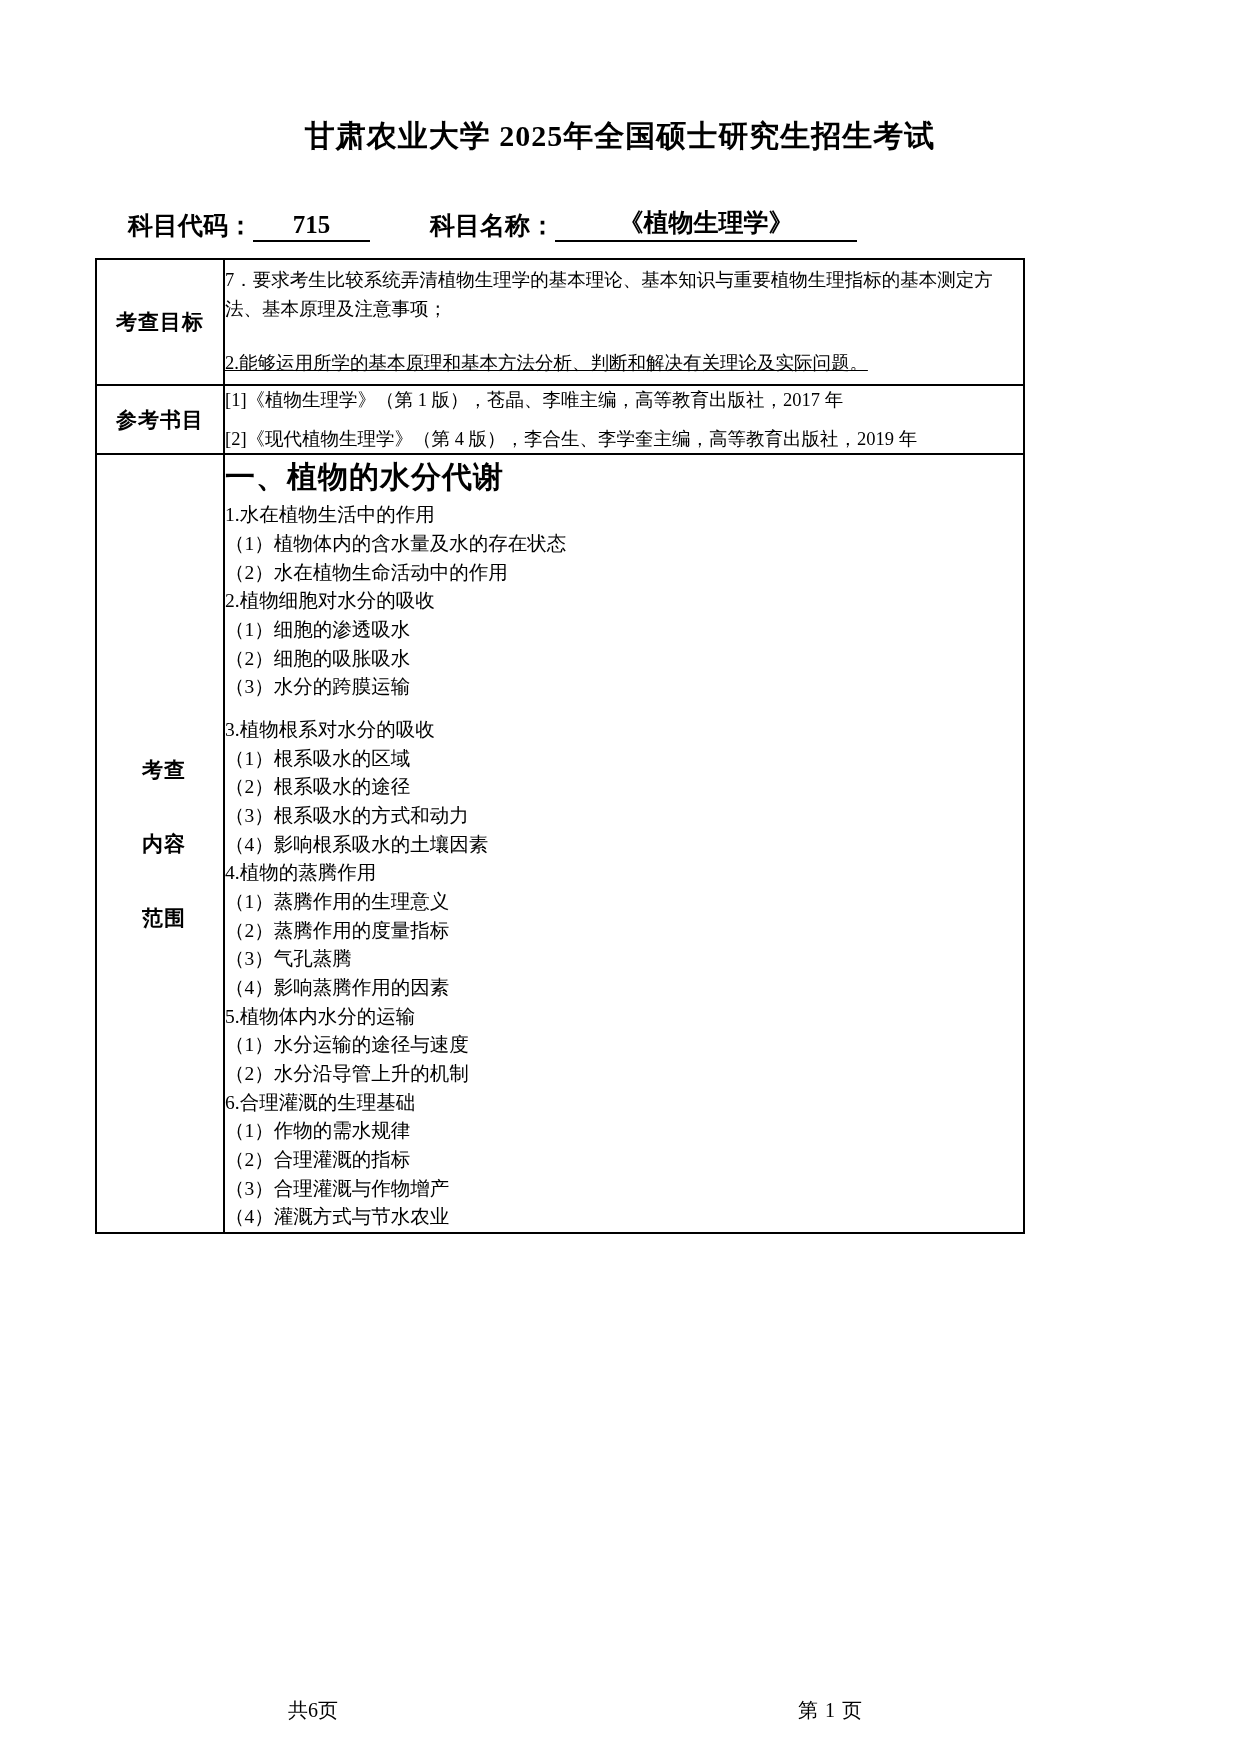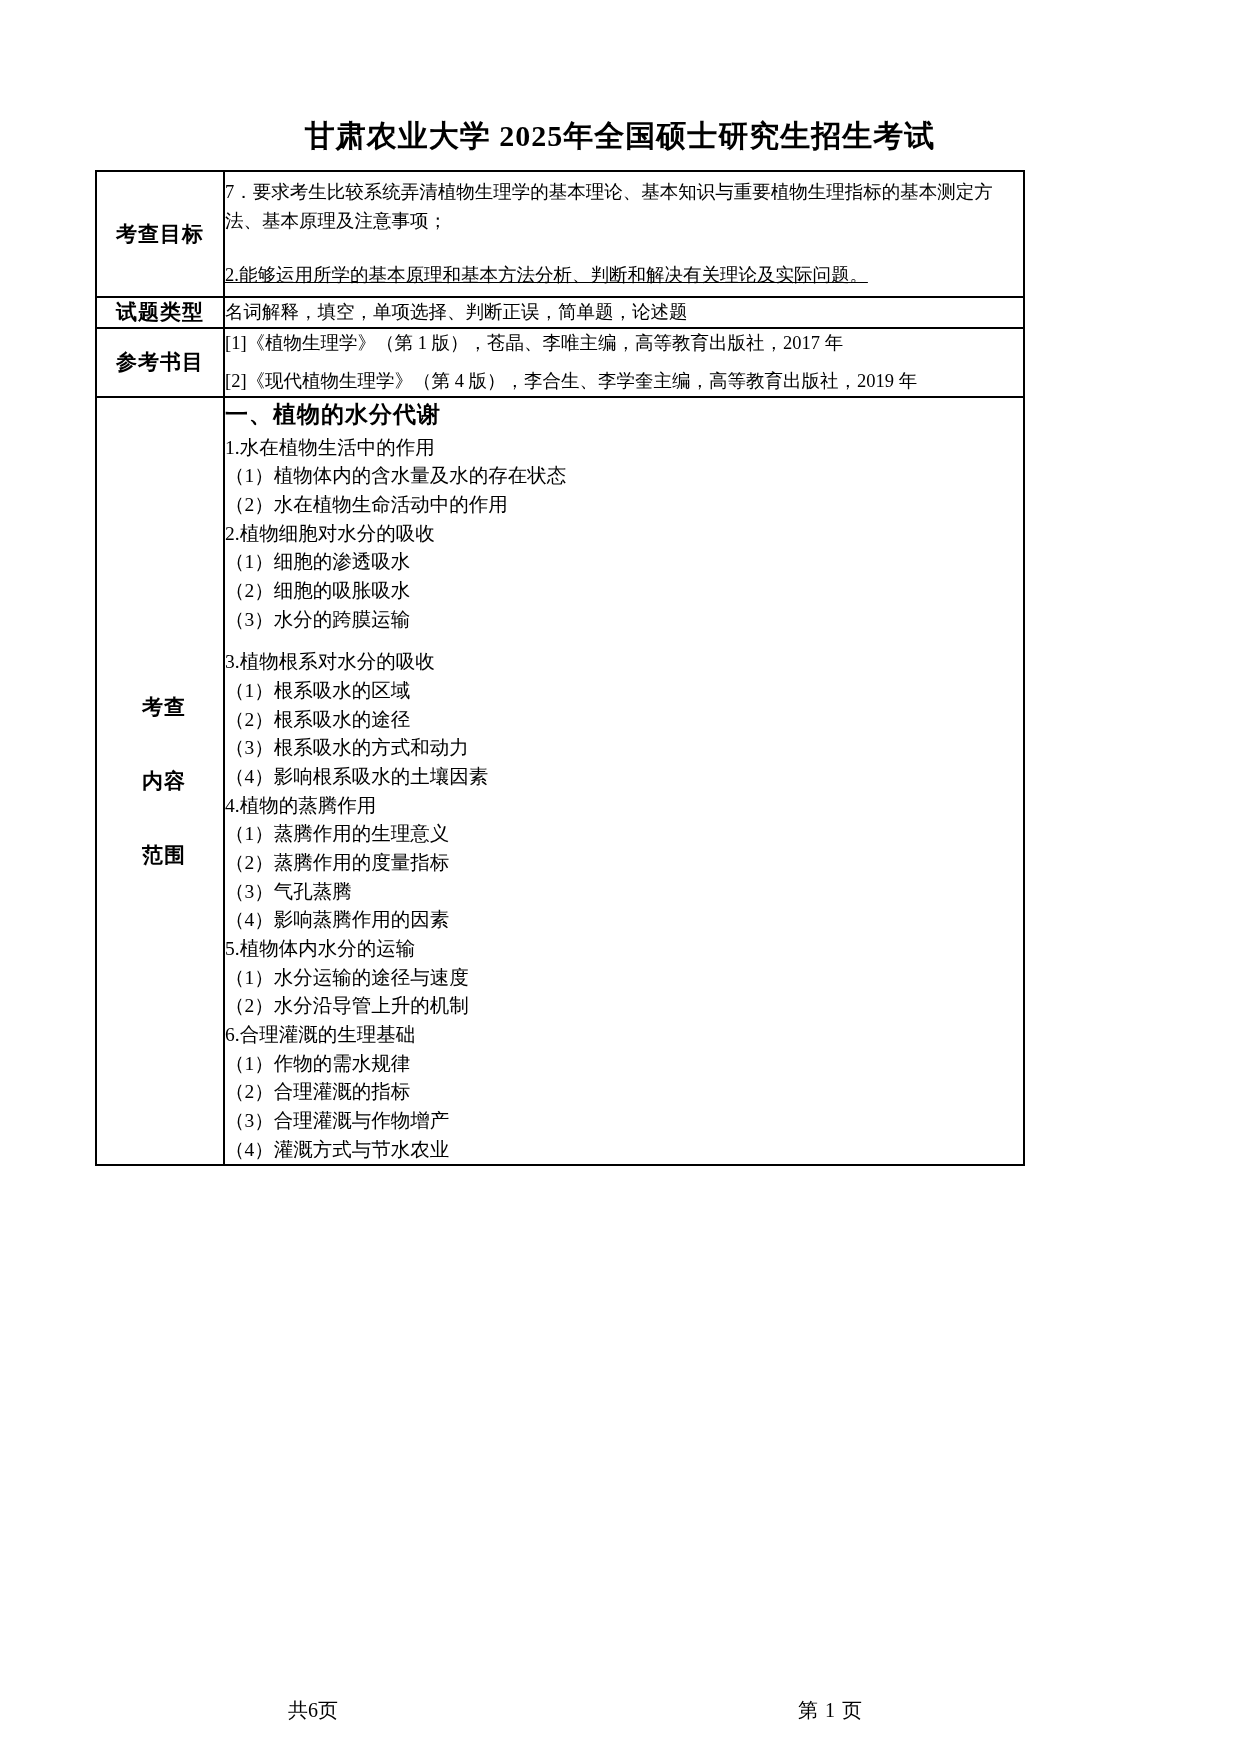--- a/index.html
+++ b/index.html
@@ -94,21 +94,21 @@
   }
 
   
   td.content-cell {
     padding: 10px 12px 16px 16px;
     font-size: 19.5px;
     line-height: 1.47;
   }
   .sec-heading {
     font-weight: bold;
-    font-size: 23px;
+    font-size: 30px;
     margin: 0 0 2px 0;
     letter-spacing: 1px;
   }
   .olist { margin: 0; padding: 0; list-style: none; }
   .olist li { margin: 0; white-space: nowrap; }
   .lvl1 { padding-left: 0; }
   .lvl2 { }
   .spacer-line { height: 14px; }
 
   
@@ -123,38 +123,39 @@
   .footer .total { margin-left: 288px; }
   .footer .pageno { margin-left: 460px; letter-spacing: 1px; }
 </style>
 </head>
 <body>
 
 <div class="page">
 
   <div class="doc-title title-line-1">甘肃农业大学 2025年全国硕士研究生招生考试</div>
 
+  <div class="subject-line">
+    <span class="subject-label">科目代码：</span>
+    <span class="subject-value code-value">715</span>
+    <span class="gap"></span>
+    <span class="subject-label">科目名称：</span>
+    <span class="subject-value name-value">《植物生理学》</span>
+  </div>
 
   <table class="outline">
     <colgroup>
       <col style="width:128px">
       <col>
     </colgroup>
     <tbody>
       <tr>
         <td class="label-cell">考查目标</td>
         <td class="body-cell">
           <p class="goal-p first">7．要求考生比较系统弄清植物生理学的基本理论、基本知识与重要植物生理指标的基本测定方法、基本原理及注意事项；</p>
           <p class="goal-p second">2.能够运用所学的基本原理和基本方法分析、判断和解决有关理论及实际问题。</p>
-        </td>
-      </tr>
-      <tr>
-        <td class="label-cell">试题类型</td>
-        <td class="body-cell">
-          <div class="qtype-text">名词解释，填空，单项选择、判断正误，简单题，论述题</div>
         </td>
       </tr>
       <tr>
         <td class="label-cell">参考书目</td>
         <td class="body-cell books-cell">
           <p class="book-line">[1]《植物生理学》（第 1 版），苍晶、李唯主编，高等教育出版社，2017 年</p>
           <p class="book-line">[2]《现代植物生理学》（第 4 版），李合生、李学奎主编，高等教育出版社，2019 年</p>
         </td>
       </tr>
       <tr>

